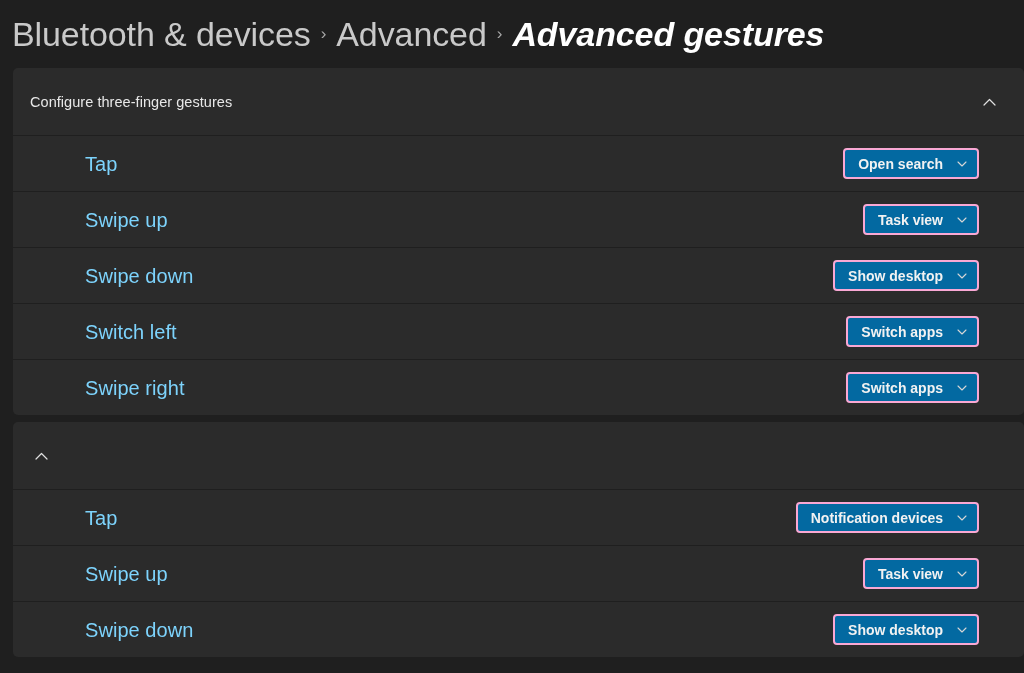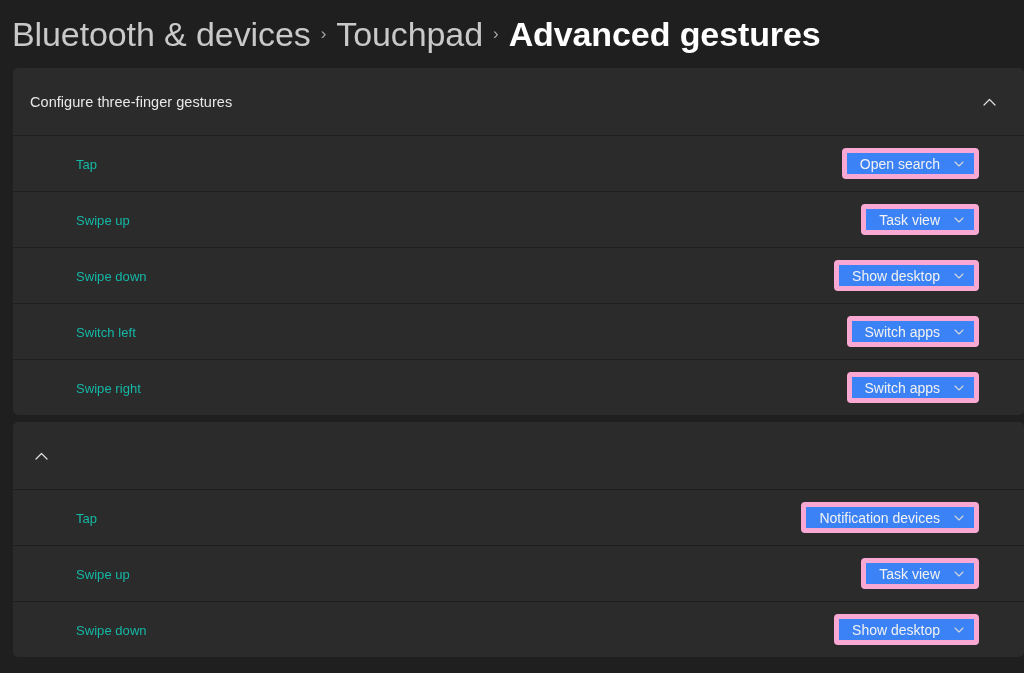--- a/index.html
+++ b/index.html
@@ -22,20 +22,21 @@
   }
   .crumb {
     font-size:34px;
     color:#c9c9c9;
     letter-spacing:-0.1px;
     line-height:1;
   }
   .crumb.active {
     color:#ffffff;
     font-weight:600;
+    font-style:italic;
   }
   .crumb-sep {
     font-size:17px;
     color:#a8a8a8;
     line-height:1;
     transform:translateY(-1px);
   }
 
   
   .card {
@@ -72,39 +73,40 @@
     height:56px;
     display:flex;
     align-items:center;
     justify-content:flex-end;
     position:relative;
     border-top:1px solid #1f1f1f;
     padding-right:45px;
   }
   .row-label {
     position:absolute;
-    left:63px;
+    left:72px;
     top:50%;
     transform:translateY(-50%);
-    font-size:13px;
-    color:#14b8a6;
+    font-size:20px;
+    color:#7dd3fc;
     letter-spacing:0.05px;
   }
 
   .dropdown {
     height:31px;
-    background:#3b82f6;
-    border:5px solid #f9a8d4;
+    background:#0369a1;
+    border:2px solid #f9a8d4;
     border-radius:4px;
     display:inline-flex;
     align-items:center;
     gap:13px;
     padding:0 10px 0 13px;
     cursor:pointer;
     flex:none;
+    font-weight:bold;
   }
   .dropdown-value {
     font-size:14px;
     color:#f2f2f2;
     line-height:1;
     white-space:nowrap;
   }
   .chev-down {
     width:11px; height:11px;
     display:flex; align-items:center; justify-content:center;
@@ -114,21 +116,21 @@
   .chev-down svg { display:block; }
 </style>
 </head>
 <body>
 
 <div class="page">
 
   <div class="breadcrumb">
     <span class="crumb">Bluetooth &amp; devices</span>
     <span class="crumb-sep">›</span>
-    <span class="crumb">Touchpad</span>
+    <span class="crumb">Advanced</span>
     <span class="crumb-sep">›</span>
     <span class="crumb active">Advanced gestures</span>
   </div>
 
   <div class="card">
 
     <div class="section-header">
       <span class="section-title">Configure three-finger gestures</span>
       <span class="chev-collapse">
         <svg width="13" height="8" viewBox="0 0 13 8" fill="none" xmlns="http://www.w3.org/2000/svg">

